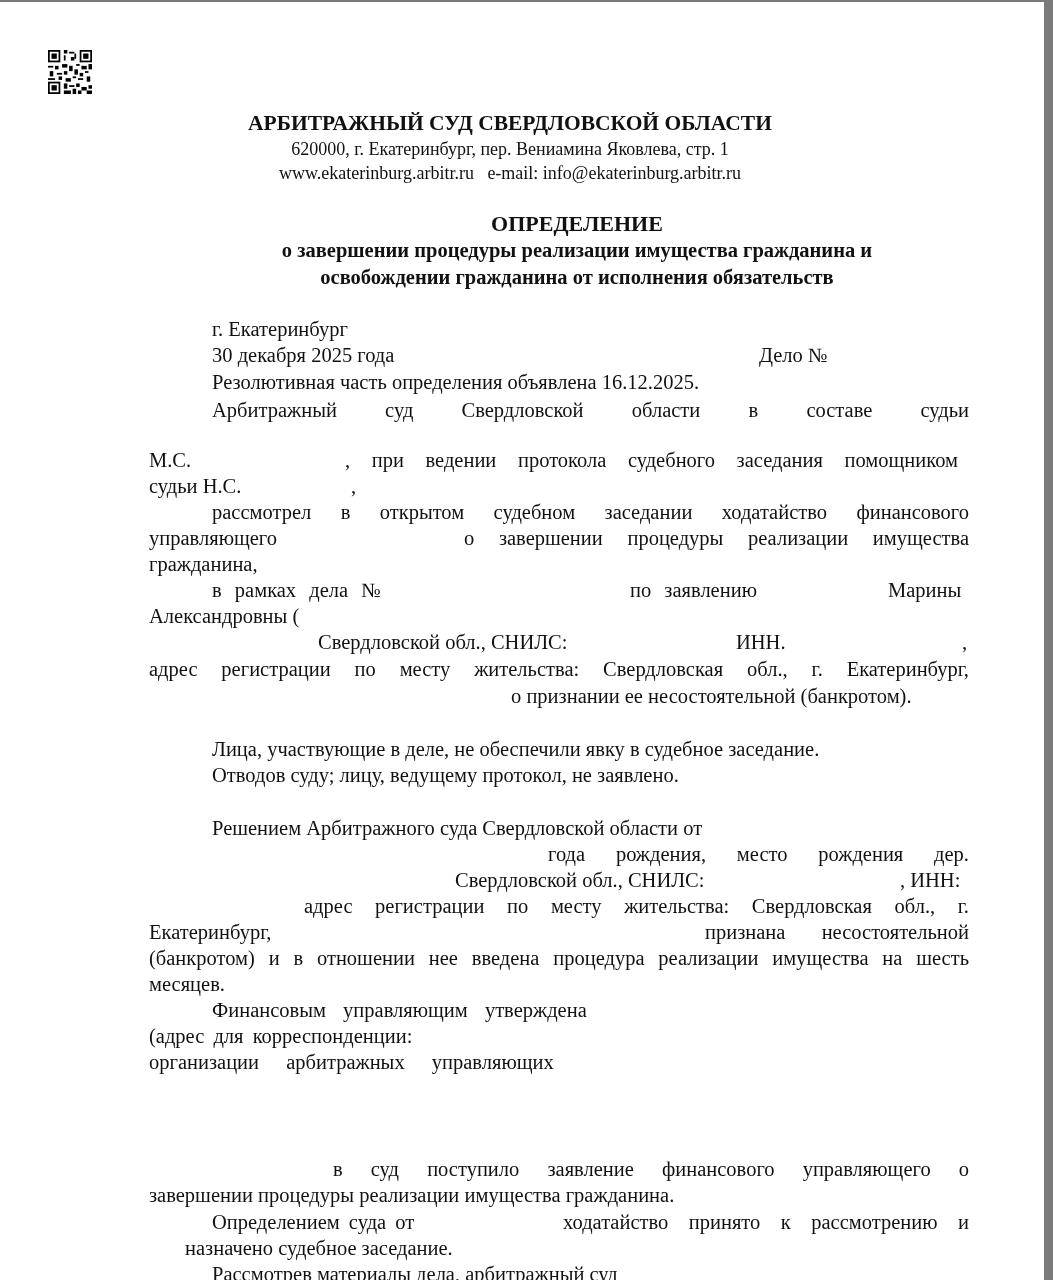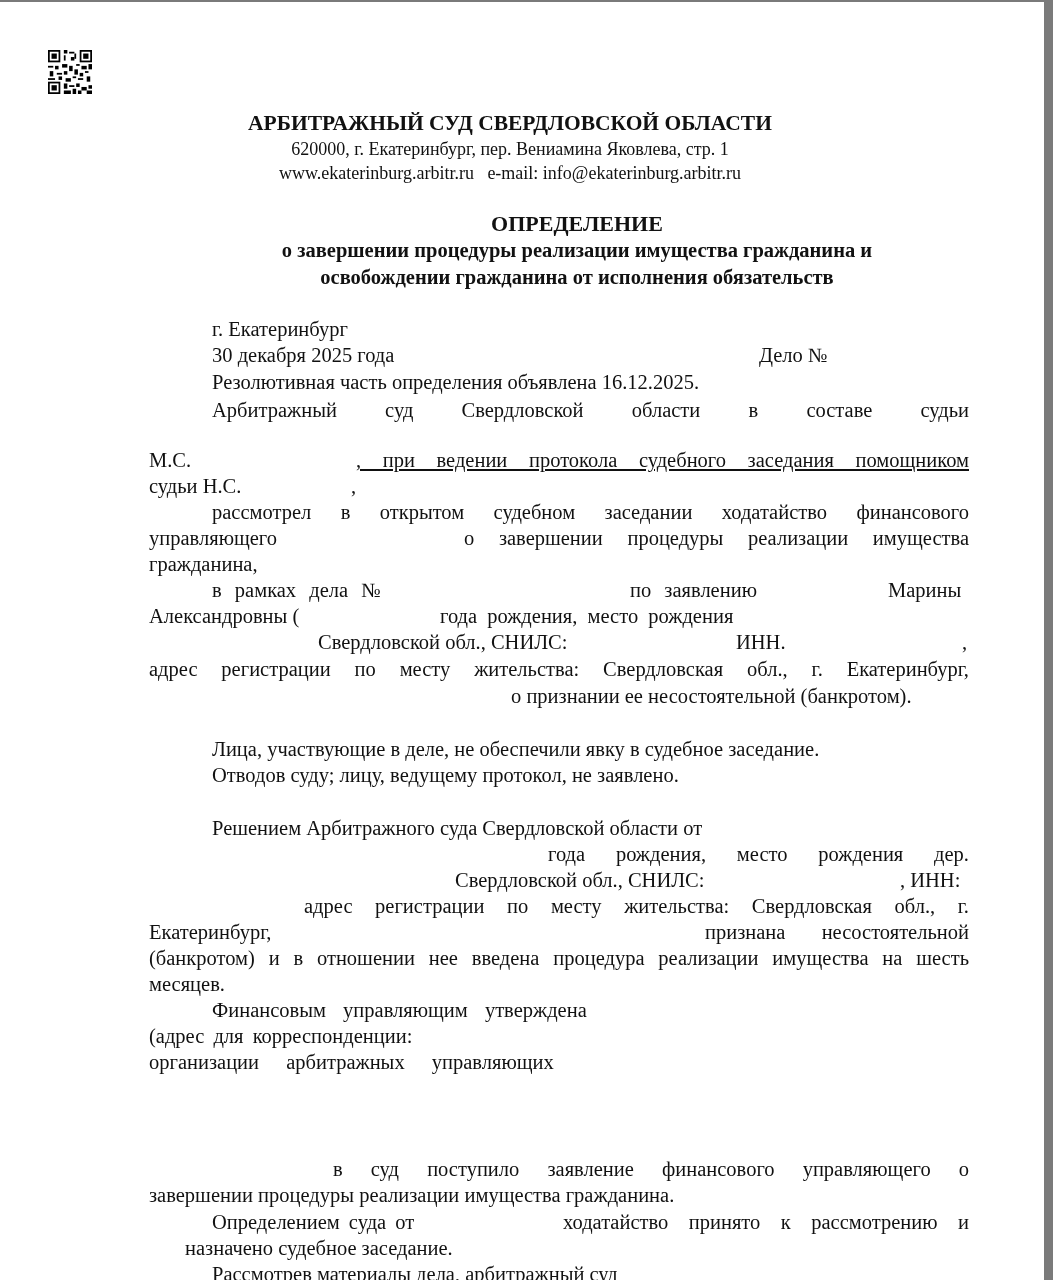--- a/index.html
+++ b/index.html
@@ -98,34 +98,33 @@
   <div class="line just ind" style="top:396px;">
     <span>Арбитражный</span>
     <span>суд</span>
     <span>Свердловской</span>
     <span>области</span>
     <span>в</span>
     <span>составе</span>
     <span>судьи</span>
   </div>
   <div class="line plain" style="top:446px;">М.С.</div>
-  <div class="line" style="top:446px; left:356px; width:613px; text-align:justify; text-align-last:justify;text-decoration:underline;">, при ведении протокола судебного заседания помощником</div>
+  <div class="line" style="top:446px; left:345px; width:613px; text-align:justify; text-align-last:justify;">, при ведении протокола судебного заседания помощником</div>
   <div class="line plain" style="top:472px;">судьи Н.С.</div>
   <div class="line" style="top:472px; left:351px;">,</div>
 
   <div class="line just ind" style="top:498px;">рассмотрел в открытом судебном заседании ходатайство финансового</div>
   <div class="line plain" style="top:524px;">управляющего</div>
   <div class="line" style="top:524px; left:464px; width:505px; text-align:justify; text-align-last:justify;">о завершении процедуры реализации имущества</div>
   <div class="line plain" style="top:550px;">гражданина,</div>
 
   <div class="line" style="top:576px; left:212px; word-spacing:8px;">в рамках дела №</div>
   <div class="line" style="top:576px; left:630px; word-spacing:8px;">по заявлению</div>
   <div class="line" style="top:576px; left:888px;">Марины</div>
   <div class="line plain" style="top:602px;">Александровны (</div>
-  <div class="line" style="top:602px; left:440px; word-spacing:5px;">года рождения, место рождения</div>
   <div class="line" style="top:628px; left:318px;">Свердловской обл., СНИЛС:</div>
   <div class="line" style="top:628px; left:736px;">ИНН.</div>
   <div class="line" style="top:628px; left:962px;">,</div>
   <div class="line just" style="top:655px;">адрес регистрации по месту жительства: Свердловская обл., г. Екатеринбург,</div>
   <div class="line" style="top:682px; left:511px;">о признании ее несостоятельной (банкротом).</div>
 
   <div class="line plain ind" style="top:735px;font-family:Liberation Serif, serif;">Лица, участвующие в деле, не обеспечили явку в судебное заседание.</div>
   <div class="line plain ind" style="top:761px;">Отводов суду; лицу, ведущему протокол, не заявлено.</div>
 
   <div class="line plain ind" style="top:814px;">Решением Арбитражного суда Свердловской области от</div>

